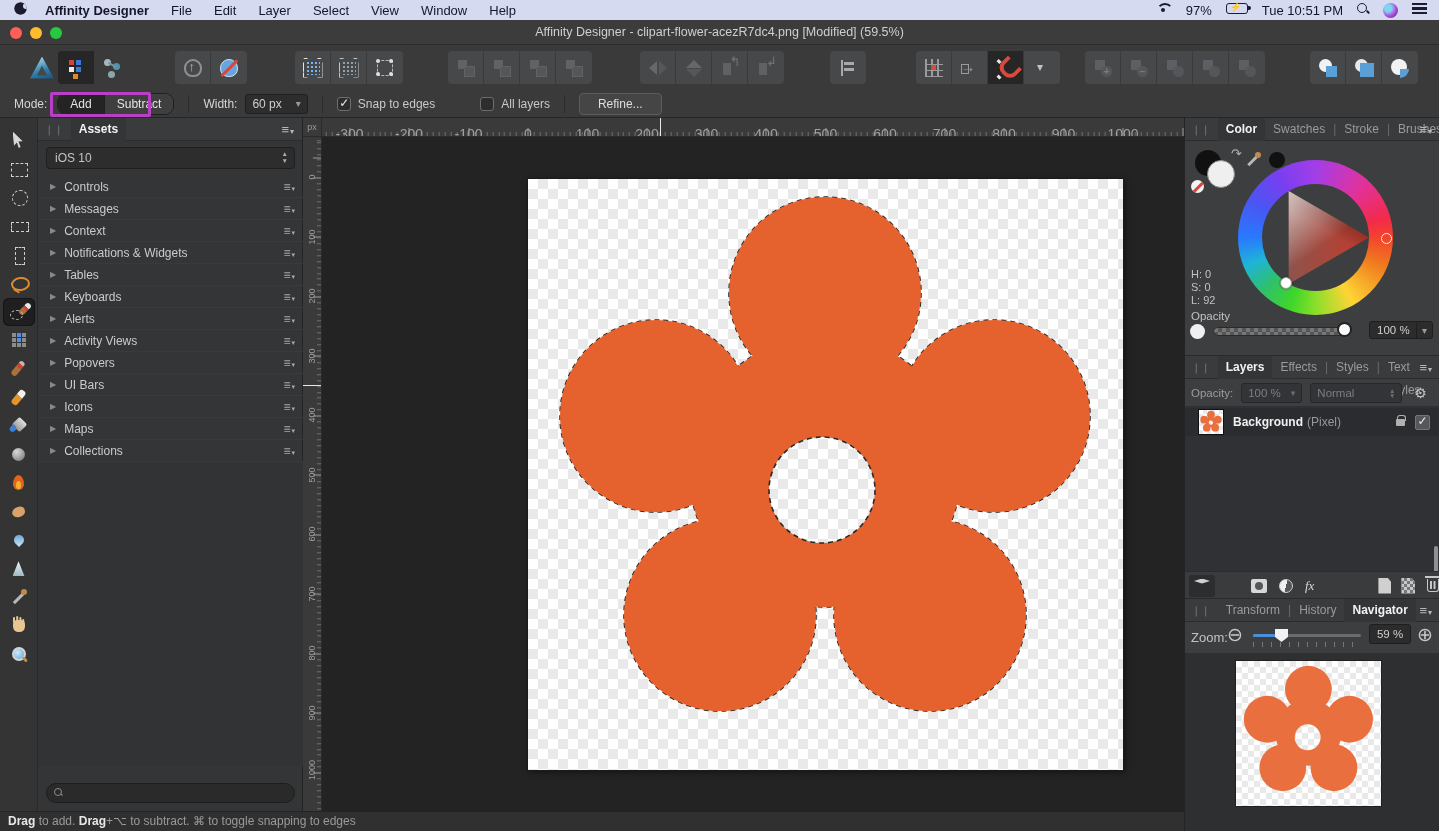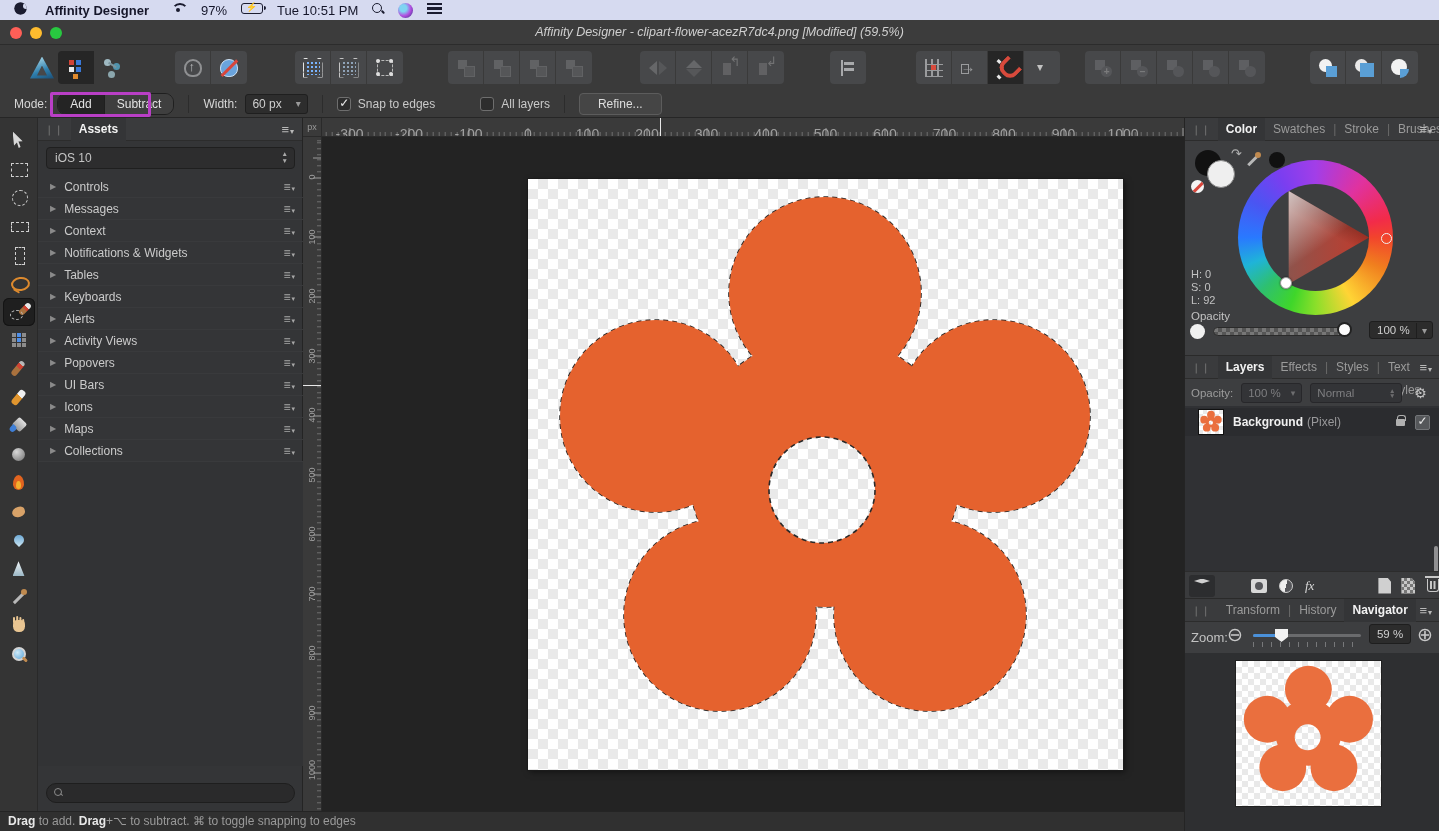--- a/index.html
+++ b/index.html
@@ -32,21 +32,21 @@
     border:1.6px solid #1b1c30; border-radius:50%; }
   .search-ic:after { content:""; position:absolute; left:8.5px; top:8.5px; width:4px; height:1.8px;
     background:#1b1c30; transform:rotate(45deg); border-radius:2px; }
   .siri-ic { width:15px; height:15px; border-radius:50%;
     background:radial-gradient(circle at 35% 35%, #7fd4f2 0 25%, #b24ee0 55%, #2a2f7e 100%); }
   .list-ic { width:15px; height:11px;
     background:repeating-linear-gradient(#1b1c30 0 2px, transparent 2px 4.5px); }
 
   
   #titlebar { position:absolute; left:0; top:20px; width:1439px; height:25px; background:#3c3c3c;
-    border-bottom:1px solid #2c2c2c;font-style:italic; }
+    border-bottom:1px solid #2c2c2c; }
   .tlights { position:absolute; left:10px; top:6.5px; display:flex; gap:8px; }
   .tlight { width:12px; height:12px; border-radius:50%; }
   .tl-red{ background:#ff5f57; } .tl-yellow{ background:#febc2e; } .tl-green{ background:#28c840; }
   #win-title { position:absolute; left:0; right:0; top:5px; text-align:center; font-size:12.5px; color:#cfcfcf; }
 
   
   #main-toolbar { position:absolute; left:0; top:45px; width:1439px; height:45px; background:#3a3a3a; }
   .tb-group { position:absolute; top:6px; height:33px; display:flex; background:#47484a;
     border-radius:4px; overflow:hidden; }
   .tb-group.plain { background:transparent; }
@@ -413,20 +413,21 @@
   #statusbar { position:absolute; left:0; top:811px; width:1184px; height:20px; background:#303030;
     border-top:1px solid #242424; font-size:12px; color:#9a9a9a; line-height:19px; padding-left:8px; }
   #statusbar b { color:#e8e8e8; }
 </style>
 </head>
 <body>
 
 <div id="menubar">
   <span class="apple"><span class="apple-logo"></span></span>
   <span class="appname">Affinity Designer</span>
+  <span class="spacer" id="menu-items-holder"><span class="mitem">File</span><span class="mitem">Edit</span><span class="mitem">Layer</span><span class="mitem">Select</span><span class="mitem">View</span><span class="mitem">Window</span><span class="mitem">Help</span></span>
   <span class="right">
     <span class="wifi-ic"></span>
     <span>97%</span>
     <span class="battery-ic"></span>
     <span>Tue 10:51 PM</span>
     <span class="search-ic"></span>
     <span class="siri-ic"></span>
     <span class="list-ic"></span>
   </span>
 </div>

